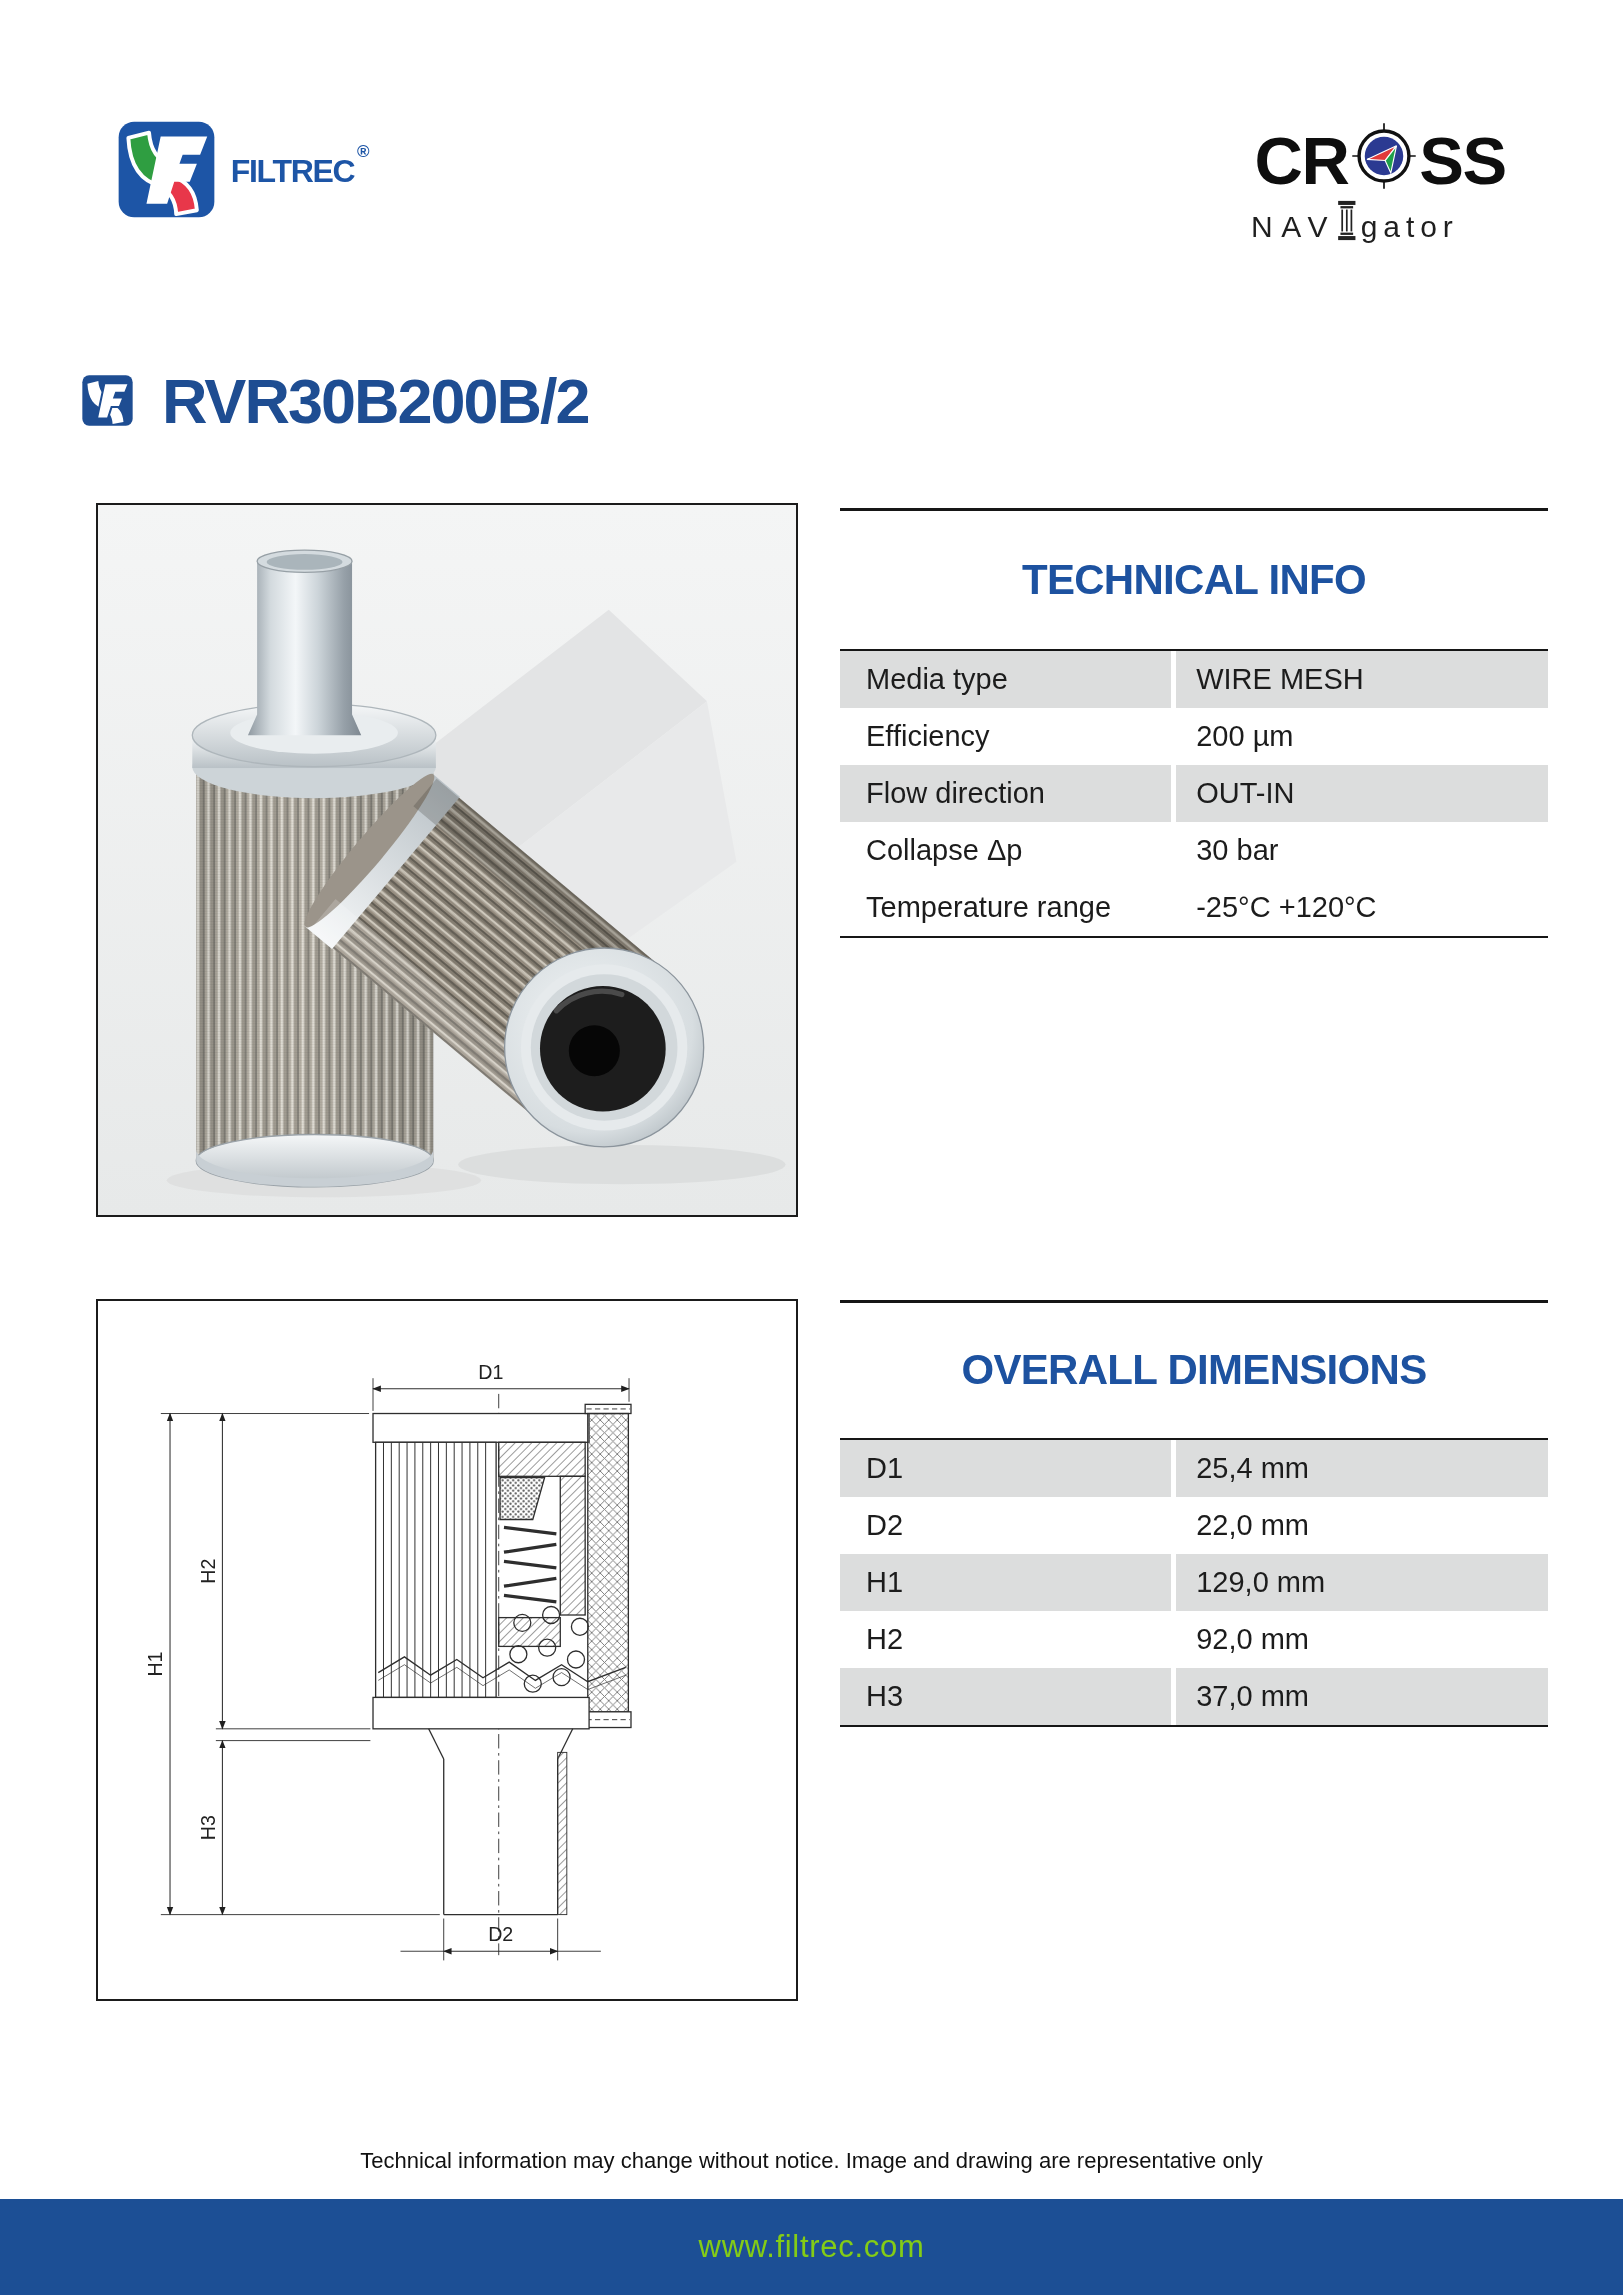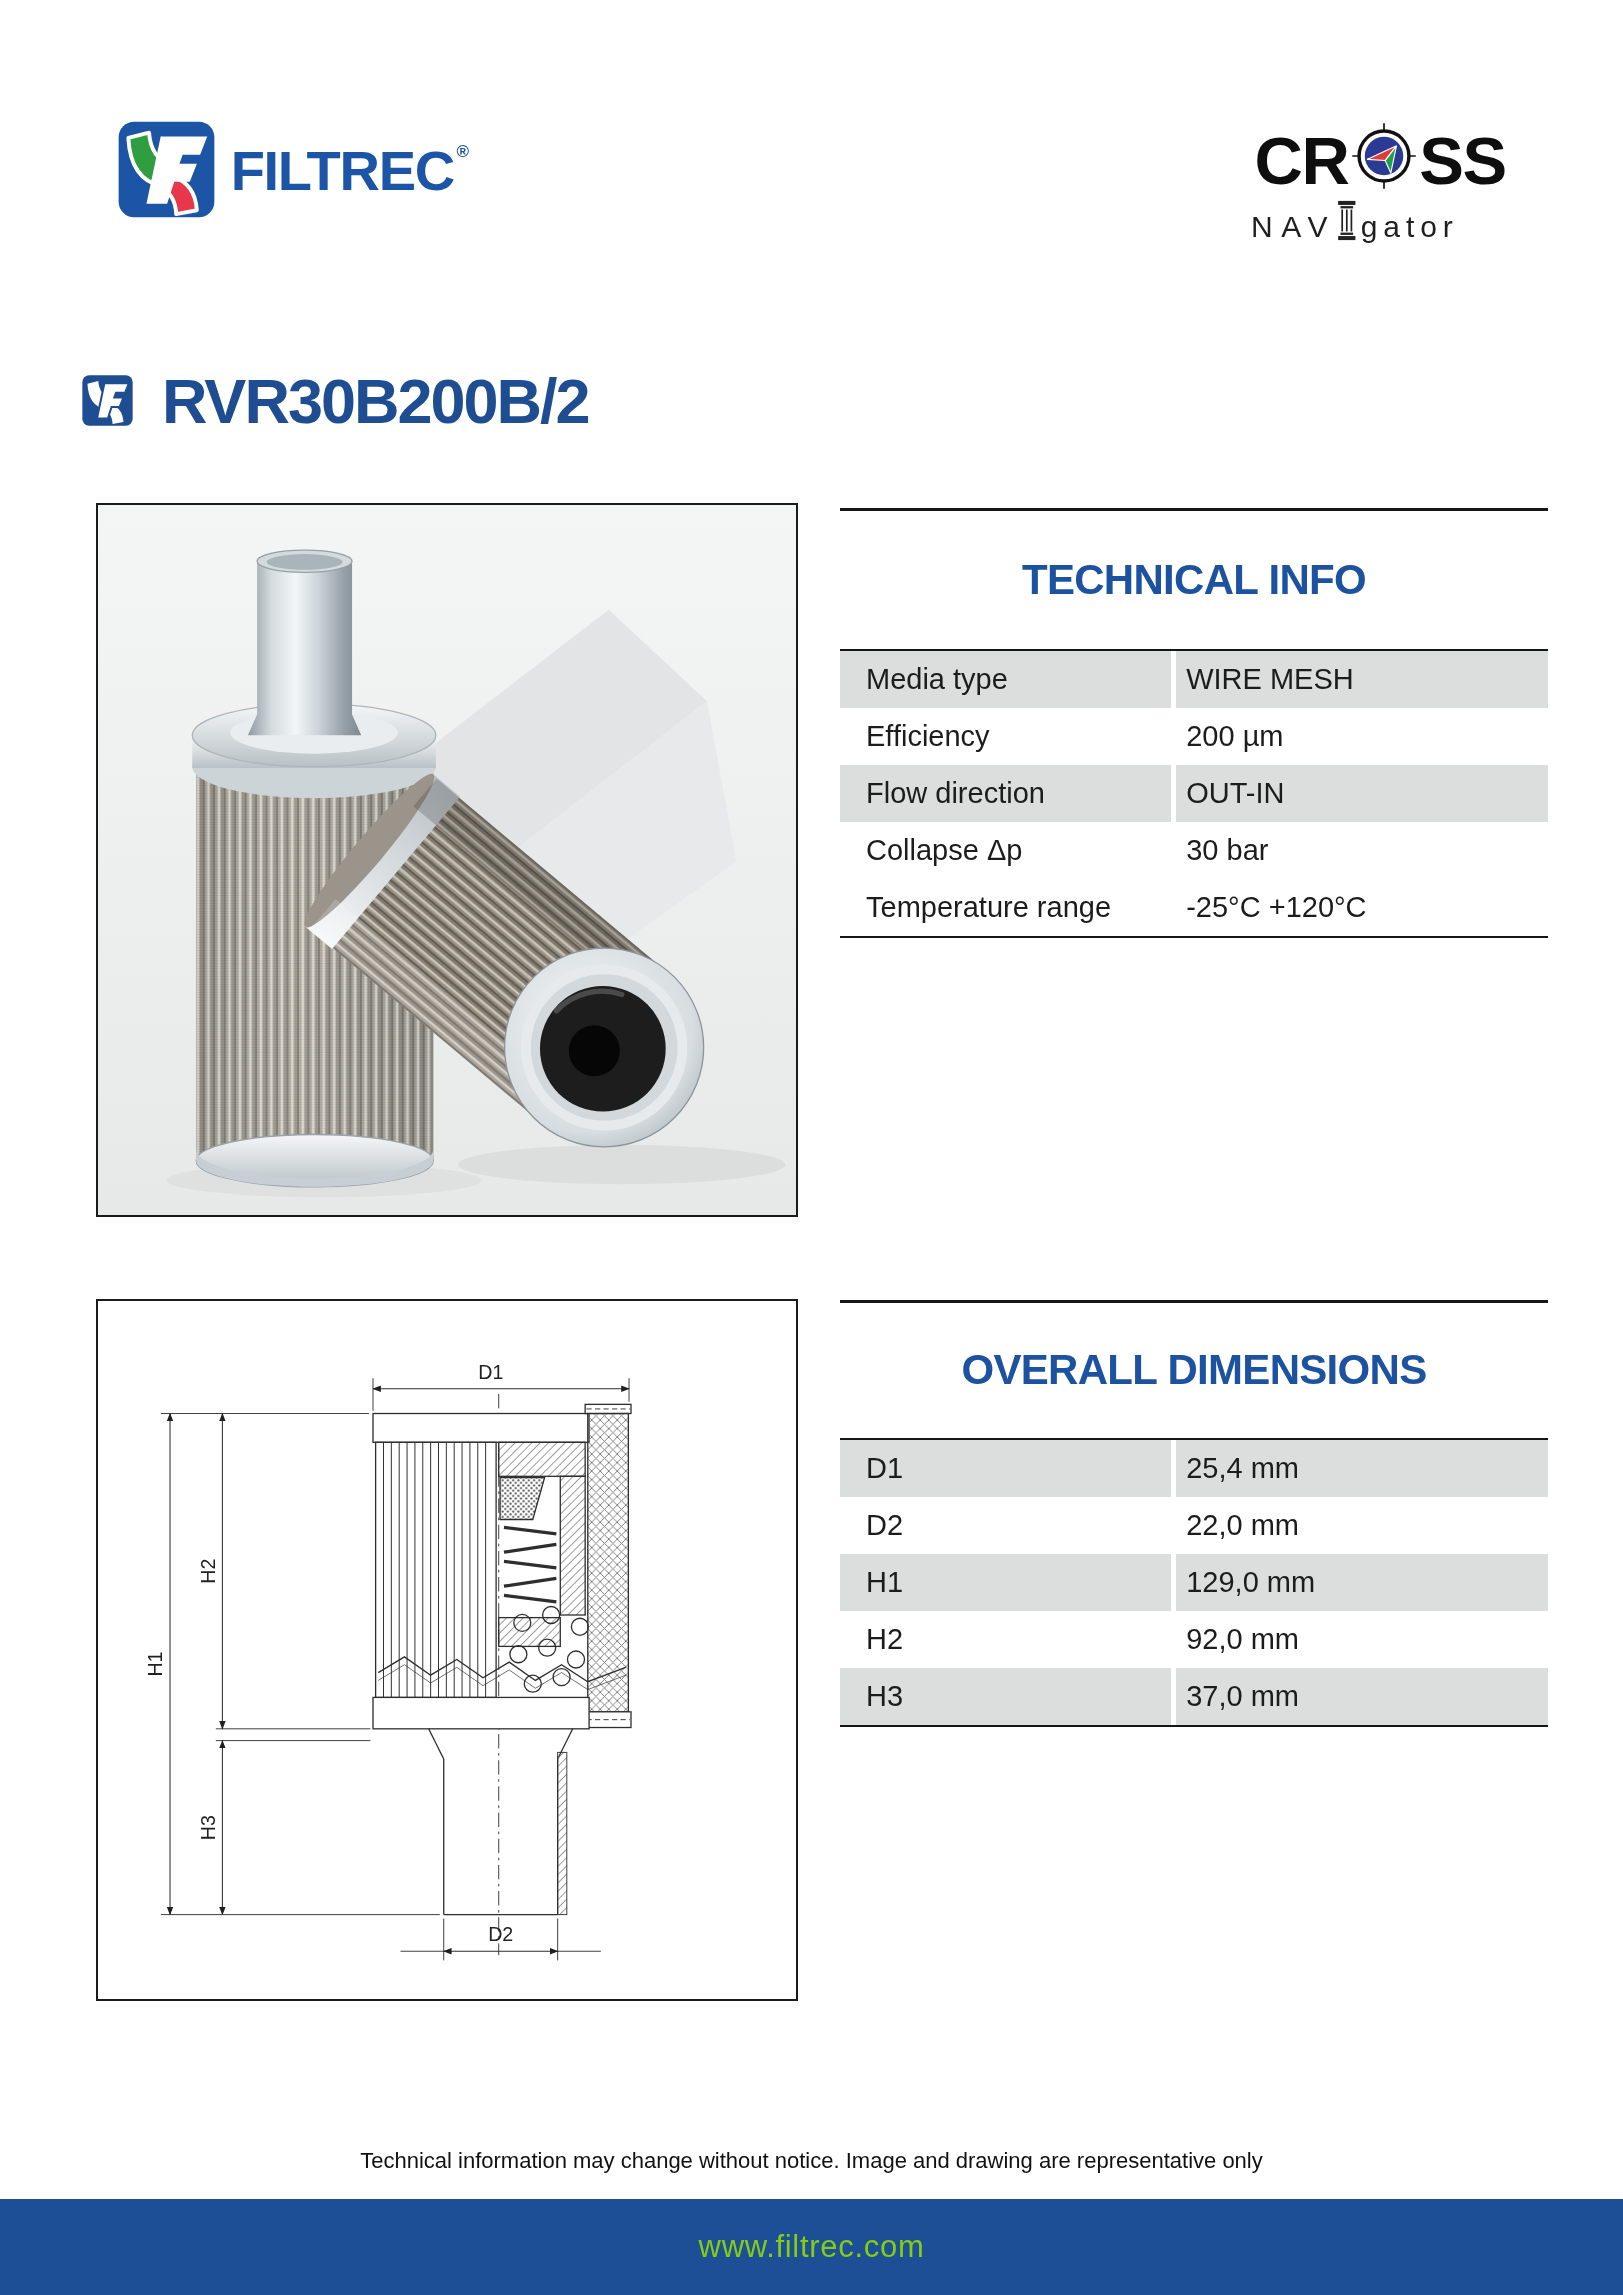--- a/index.html
+++ b/index.html
@@ -2,21 +2,21 @@
 <html style="font-size:10.5px"><head>
 <meta charset="utf-8">
 <style>
   html,body{margin:0;padding:0;background:#888;}
   .page{position:relative;width:1623px;height:2295px;background:#ffffff;overflow:hidden;
         font-family:"Liberation Sans", sans-serif;color:#1c1c1c;}
   .abs{position:absolute;}
 
   
   .filtrec-logo{left:118px;top:121px;display:flex;align-items:center;}
-  .filtrec-word{font-size:56px;font-weight:bold;color:#1d55a6;letter-spacing:-1.3px;margin-left:15.7px;line-height:1;}
+  .filtrec-word{font-size:32px;font-weight:bold;color:#1d55a6;letter-spacing:-1.3px;margin-left:15.7px;line-height:1;}
   .filtrec-reg{font-size:17px;font-weight:bold;color:#1d55a6;vertical-align:super;position:relative;top:-18.3px;margin-left:2.6px;}
   .cross-logo{left:1251px;top:122px;width:255px;}
   .cross-line1{display:flex;align-items:center;justify-content:flex-end;font-size:67px;font-weight:bold;
                color:#0e0e0e;line-height:.95;letter-spacing:-1.3px;}
   .cross-line2{display:flex;align-items:flex-end;font-size:30px;color:#1f1f1f;margin-top:0px;}
   .cross-nav{letter-spacing:8.5px;line-height:1;}
   .cross-gator{letter-spacing:5.9px;line-height:1;}
 
   
   .title-row{left:82px;top:370px;display:flex;align-items:center;}
@@ -28,21 +28,21 @@
   .photo-box svg,.drawing-box svg{display:block;width:100%;height:100%;}
 
   
   .rule{left:840px;width:708px;height:2.6px;background:#161616;}
   .section-title{left:840px;width:708px;text-align:center;font-weight:bold;font-size:42px;
                  color:#1d52a0;letter-spacing:-0.7px;line-height:1;}
   .datatable{left:840px;width:708px;border-top:2.6px solid #161616;border-bottom:2.6px solid #161616;}
   .trow{display:flex;height:57px;}
   .trow .cl{width:331px;display:flex;align-items:center;padding-left:26px;box-sizing:border-box;}
   .trow .gp{width:5.2px;}
-  .trow .cv{flex:1;display:flex;align-items:center;padding-left:10px;box-sizing:border-box;}
+  .trow .cv{flex:1;display:flex;align-items:center;padding-left:20px;box-sizing:border-box;}
   .trow{font-size:29px;color:#1c1c1c;}
   .trow.gray .cl,.trow.gray .cv{background:#dcdddd;}
 
   
   .footnote{left:0;top:2148px;width:1623px;text-align:center;font-size:22px;color:#111;}
   .footer-bar{left:0;top:2199px;width:1623px;height:96px;background:#1c4f95;display:flex;
               align-items:center;justify-content:center;}
   .footer-site{color:#84cc16;font-size:31px;letter-spacing:0.7px;}
 </style>
 </head>

